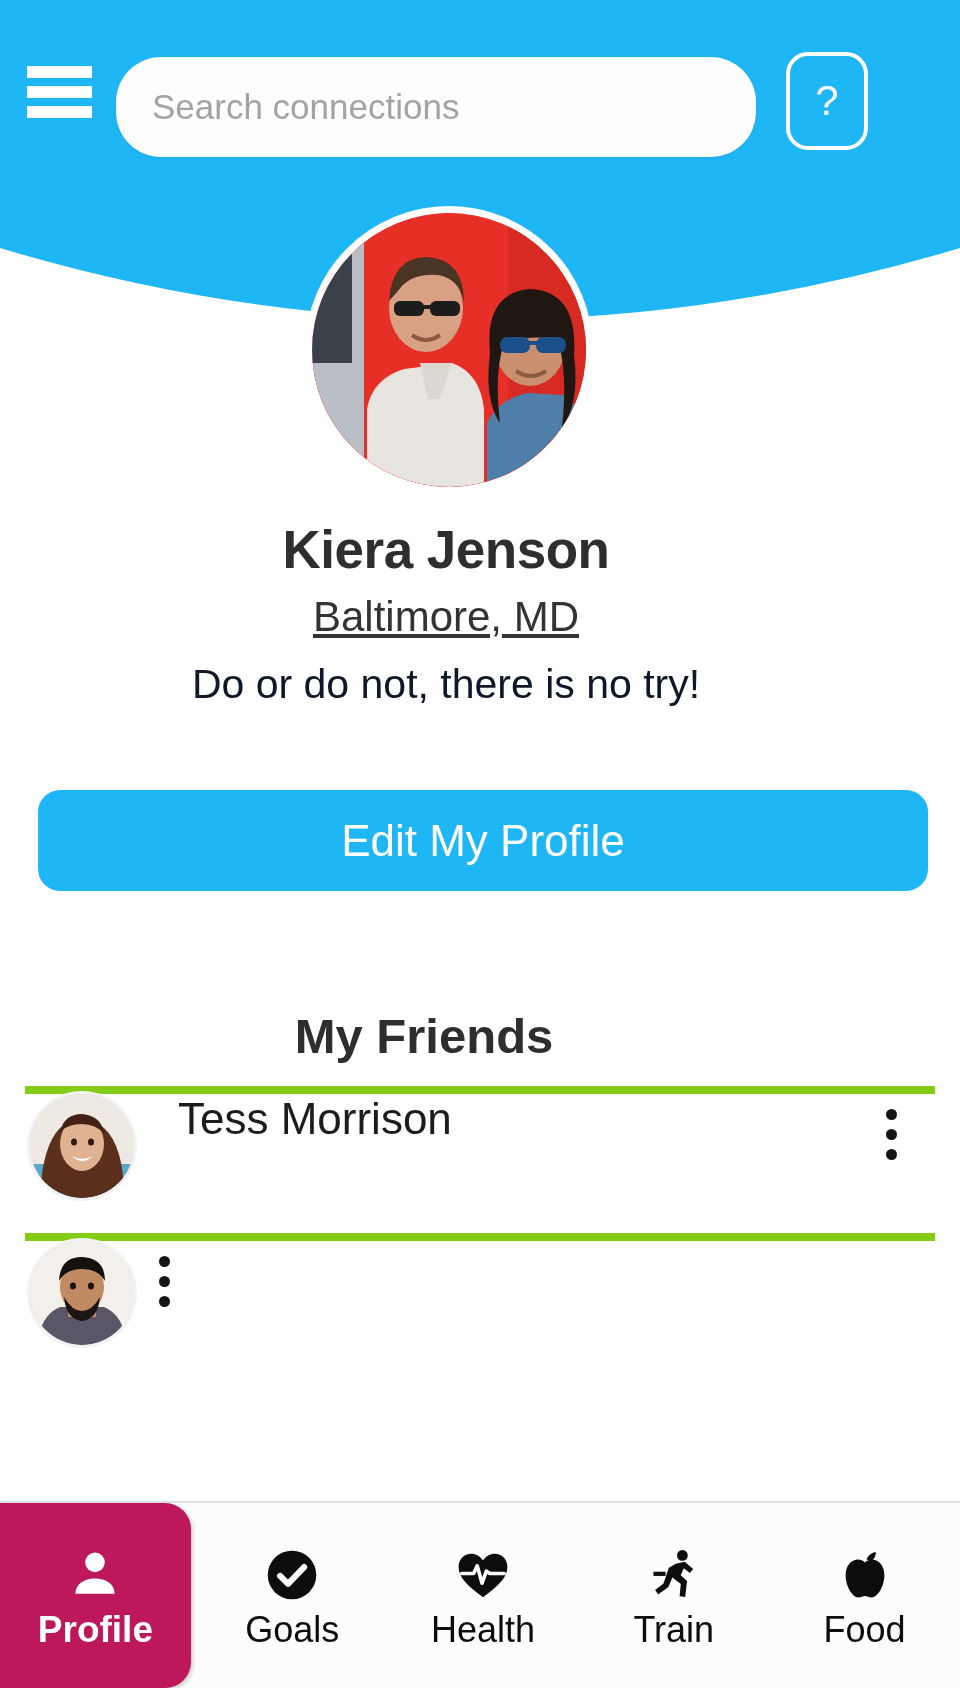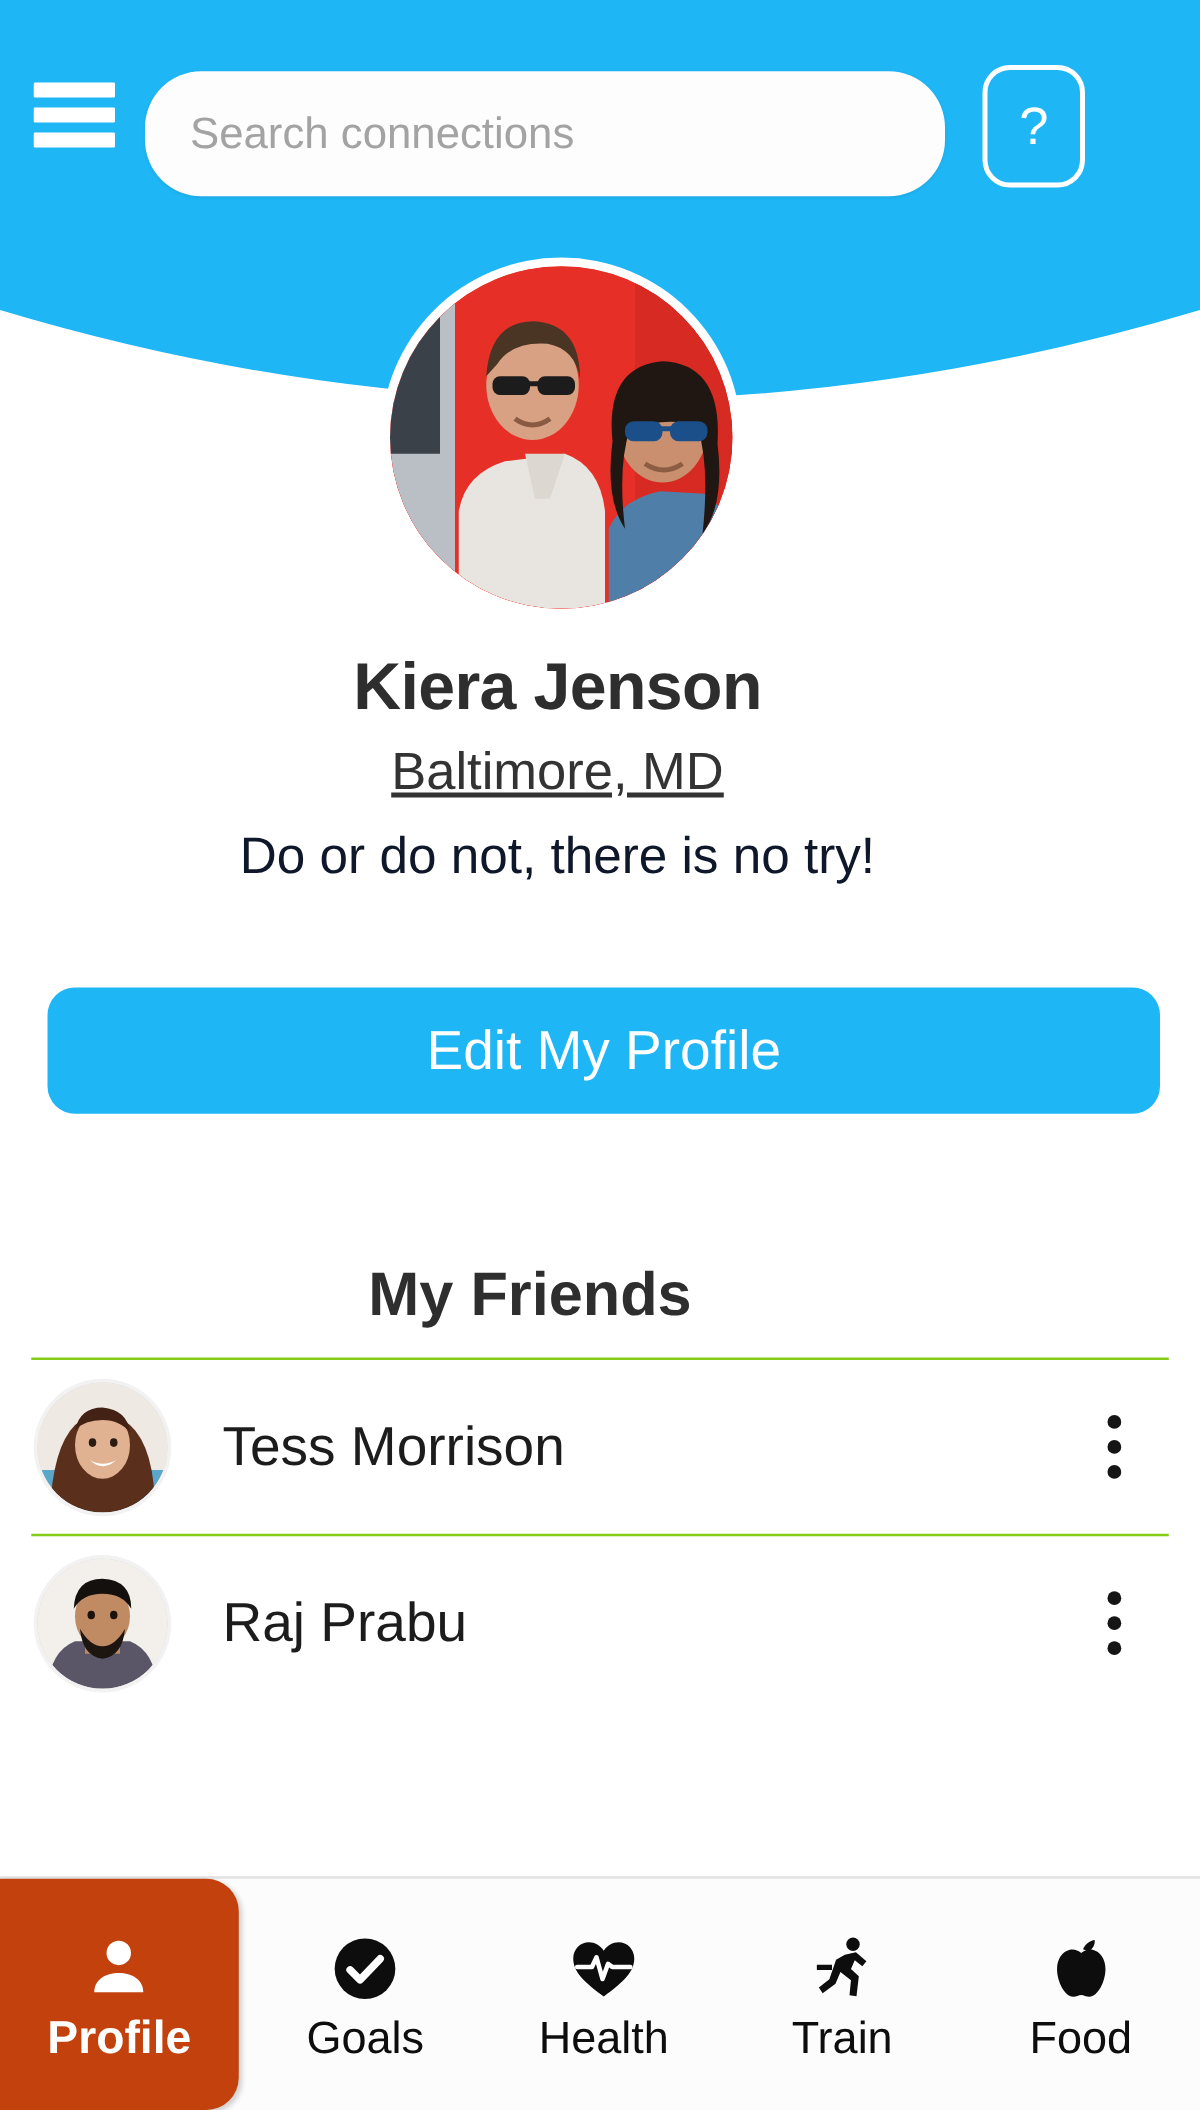--- a/index.html
+++ b/index.html
@@ -198,23 +198,22 @@
   .friends-list {
     position: absolute;
     left: 25px;
     top: 1086px;
     width: 910px;
     z-index: 5;
   }
   .friend-row {
     position: relative;
     height: 139px;
-    border-top: 2px solid #84cc16;
-    display: flex;
-    align-items: center;
+    border-top: 8px solid #84cc16;
+    display: flex;
     cursor: pointer;
   }
   .friend-avatar {
     width: 104px;
     height: 104px;
     border-radius: 50%;
     overflow: hidden;
     flex: 0 0 auto;
     margin-left: 5px;
     background: #ddd;
@@ -263,21 +262,21 @@
     flex: 1 1 0;
     display: flex;
     flex-direction: column;
     align-items: center;
     justify-content: center;
     cursor: pointer;
     position: relative;
     color: #0d0d0d;
   }
   .nav-item.active {
-    background: #c2410c;
+    background: #be185d;
     color: #ffffff;
     border-radius: 0 26px 26px 0;
     margin-right: 6px;
     box-shadow: 2px 2px 4px rgba(0,0,0,0.18);
   }
   .nav-icon {
     height: 62px;
     display: flex;
     align-items: center;
     justify-content: center;
@@ -400,21 +399,20 @@
             <path d="M8 104 Q10 74 30 66 L74 66 Q94 74 96 104 Z" fill="#5b5568"></path>
             <path d="M38 60 L66 60 L66 76 L38 76 Z" fill="#b98a66"></path>
             <ellipse cx="52" cy="46" rx="22" ry="26" fill="#c08a62"></ellipse>
             <path d="M29 40 Q30 16 52 16 Q75 17 75 40 Q68 28 52 28 Q36 28 29 40 Z" fill="#14100d"></path>
             <path d="M34 56 Q36 78 52 80 Q68 78 70 56 Q62 70 52 70 Q42 70 34 56 Z" fill="#1c1510"></path>
             <ellipse cx="43" cy="45" rx="3" ry="3.4" fill="#1d120b"></ellipse>
             <ellipse cx="61" cy="45" rx="3" ry="3.4" fill="#1d120b"></ellipse>
           </g>
         </svg>
       </div>
-      <div class="friend-name">Raj Prabu</div>
       <div class="dots-menu">
           <i></i>
           <i></i>
           <i></i>
         </div>
     </div>
 
   </div>
 
   <div class="bottom-nav">

